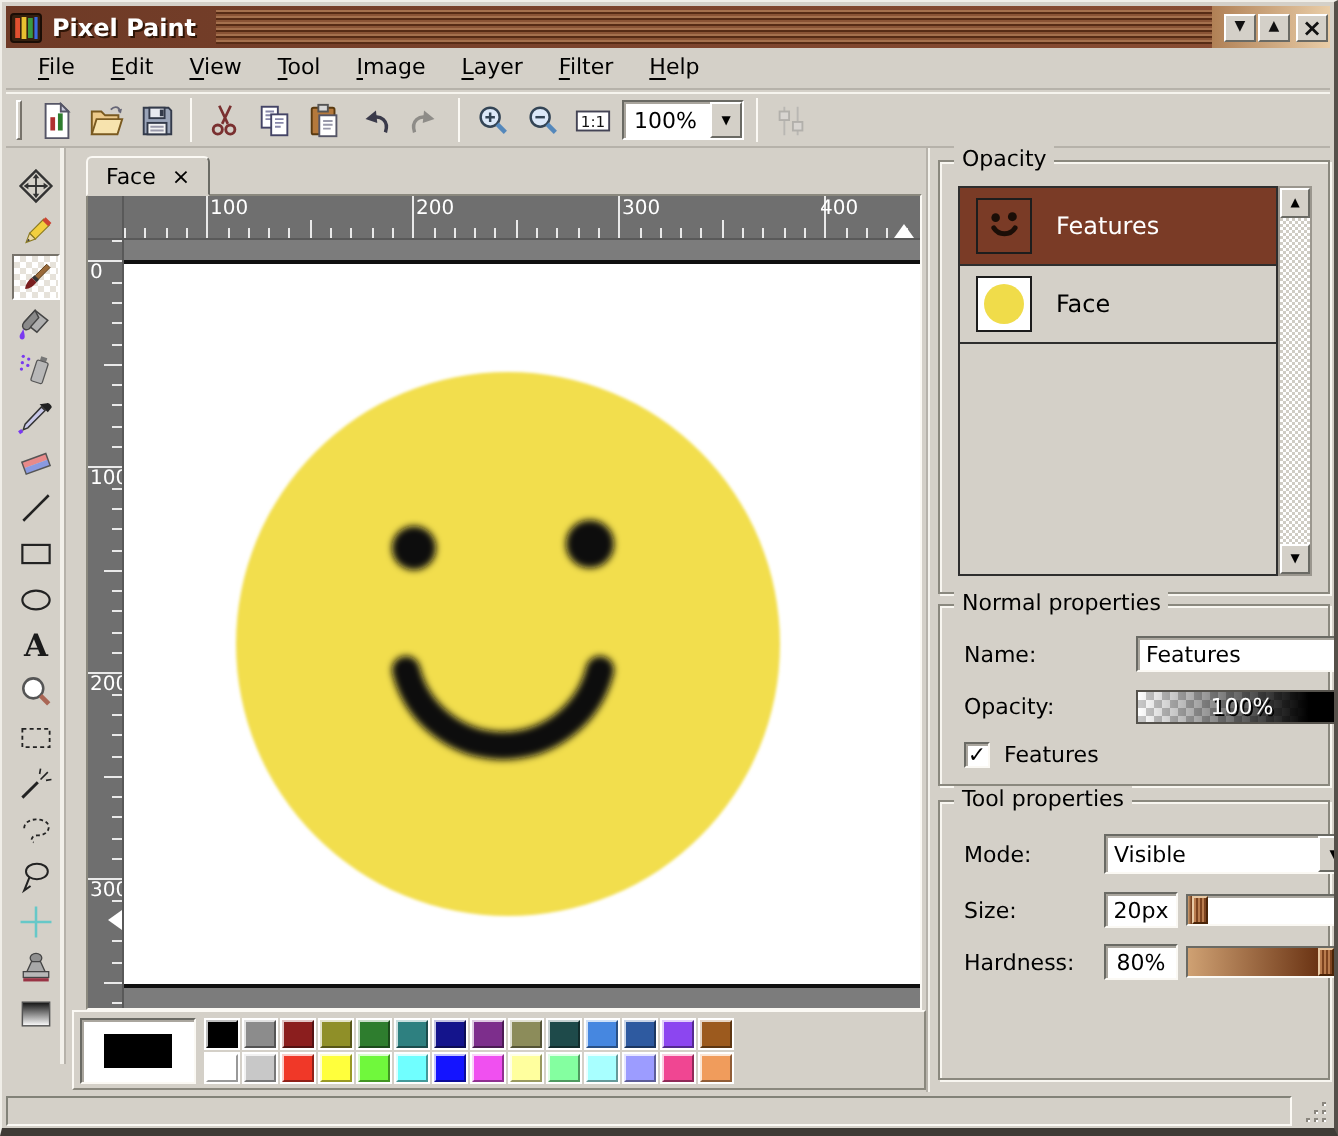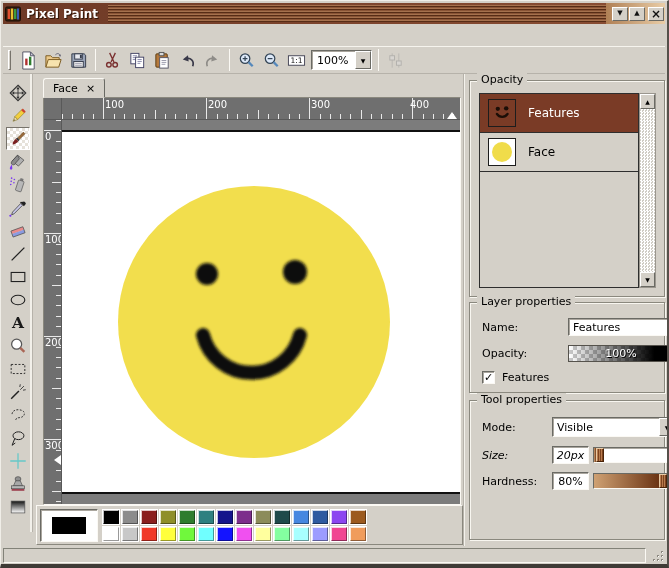--- a/index.html
+++ b/index.html
@@ -312,20 +312,30 @@
       </svg>
     <span class="title-text">Pixel Paint</span>
     <span class="title-stripes"></span>
     <span class="title-buttons" id="win-controls">
         <span class="winbtn">▼</span>
         <span class="winbtn">▲</span>
         <span class="winbtn close">×</span>
       </span>
   </div>
 
+  <div class="menubar" id="menubar">
+      <span class="menu-item"><u>F</u>ile</span>
+      <span class="menu-item"><u>E</u>dit</span>
+      <span class="menu-item"><u>V</u>iew</span>
+      <span class="menu-item"><u>T</u>ool</span>
+      <span class="menu-item"><u>I</u>mage</span>
+      <span class="menu-item"><u>L</u>ayer</span>
+      <span class="menu-item"><u>F</u>ilter</span>
+      <span class="menu-item"><u>H</u>elp</span>
+    </div>
 
   <div class="toolbar" id="toolbar">
       <span class="tgrip"></span>
       <span class="tbtn">
         <svg>
           <use href="#i-new"></use>
         </svg>
       </span>
       <span class="tbtn">
         <svg>
@@ -719,21 +729,21 @@
             <span class="layer-name">Face</span>
           </div>
         </div>
       <div class="layer-scroll">
         <div class="sb-btn sb-up">▲</div>
         <div class="sb-btn sb-down">▼</div>
       </div>
     </div>
 
     <div class="groupbox gb-lprops">
-      <span class="legend">Layer properties</span>
+      <span class="legend">Normal properties</span>
       <div class="prow" style="top:14px;">
         <span>Name:</span>
         <div class="field name-input">Features</div>
       </div>
       <div class="prow" style="top:40px;">
         <span>Opacity:</span>
         <div class="opacitybar">
           <span>100%</span>
         </div>
       </div>
@@ -745,21 +755,21 @@
 
     <div class="groupbox gb-tprops">
       <span class="legend">Tool properties</span>
       <div class="prow" style="top:16px;">
         <span>Mode:</span>
         <div class="combo2">
           <span class="combo2-text">Visible</span>
           <span class="combo2-btn">▼</span>
         </div>
       </div>
-      <div class="prow" style="top:44px;font-style:italic;">
+      <div class="prow" style="top:44px;">
         <span>Size:</span>
         <div class="field mini-field">20px</div>
         <div class="slider" id="size-slider">
           <div class="fill" style="width: 2px;"></div>
           <div class="sthumb" style="left: 2px;"></div>
         </div>
       </div>
       <div class="prow" style="top:70px;">
         <span>Hardness:</span>
         <div class="field mini-field">80%</div>

